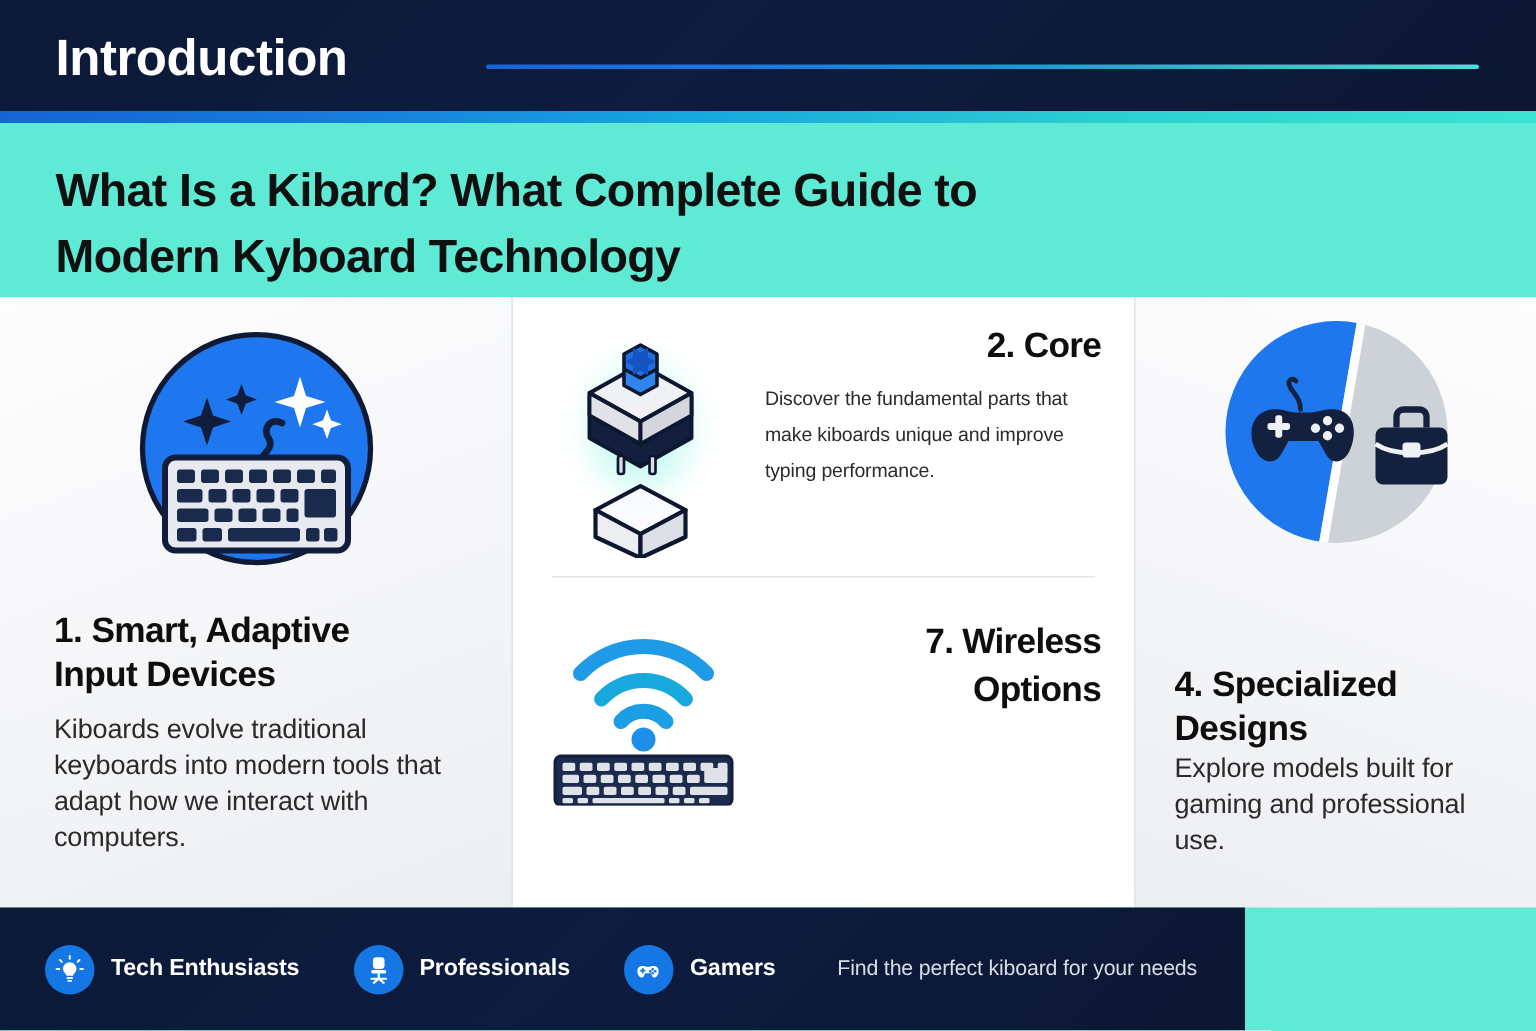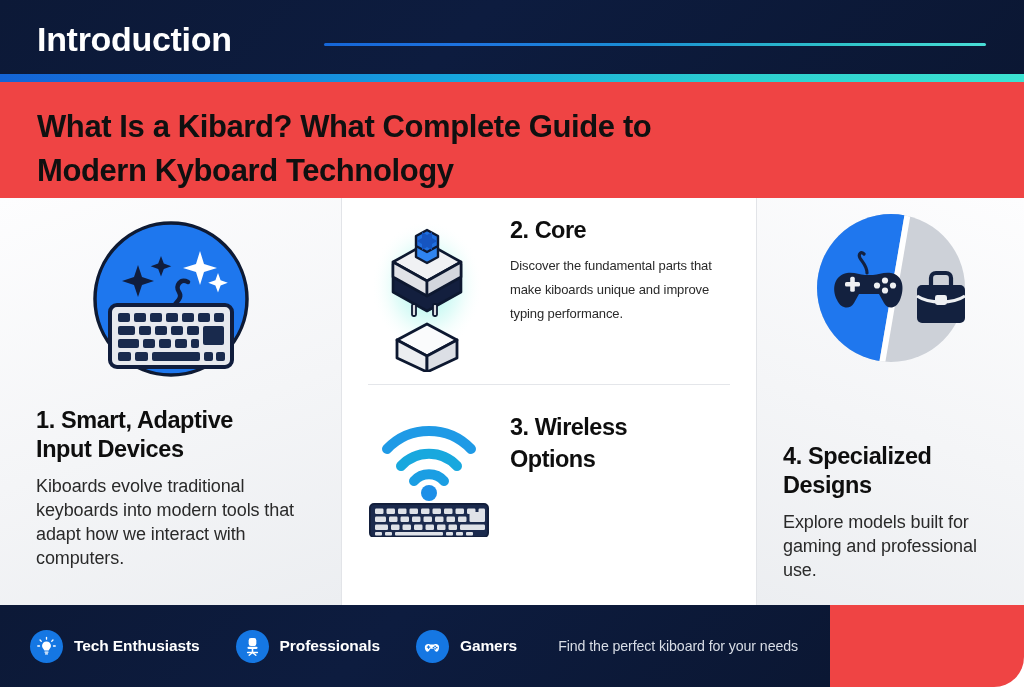--- a/index.html
+++ b/index.html
@@ -9,22 +9,21 @@
     height: 687px;
     overflow: hidden;
     font-family: "Liberation Sans", sans-serif;
     background: #ffffff;
   }
 
   .page {
     position: relative;
     width: 1024px;
     height: 687px;
-    background: #ef4444;
-    border-radius: 30px;
+    background: #5eead4;
   }
 
   
   .header {
     position: absolute;
     top: 0; left: 0;
     width: 1024px;
     height: 82px;
     background: linear-gradient(135deg, #0c1937 0%, #0d1c3f 45%, #0b1733 100%);
     overflow: hidden;
@@ -149,33 +148,34 @@
     flex-direction: column;
     align-items: center;
   }
   .mid-text { flex: 1 1 auto; padding-top: 2px; }
   .mid-head {
     font-size: 23.5px;
     line-height: 32px;
     font-weight: bold;
     color: #0e0e0e;
     letter-spacing: -0.5px;
+    text-align: right;
   }
   .mid-body {
     margin-top: 8px;
     font-size: 13px;
     line-height: 24px;
     color: #2a2a2a;
     letter-spacing: -0.1px;
   }
 
   
   .c4-circle { margin-top: 14px; }
   .c4-head { margin-top: 78px; }
-  .c4-body { margin-top: 10px; }
+  .c4-body { }
 
   
   .footer {
     position: absolute;
     left: 0;
     top: 605px;
     width: 830px;
     height: 82px;
     background: linear-gradient(135deg, #0c1937 0%, #0d1c3f 45%, #0b1733 100%);
     display: flex;
@@ -373,21 +373,21 @@
               <rect x="17" y="123" width="7" height="3.5" rx="1"></rect>
               <rect x="27" y="123" width="48" height="3.5" rx="1"></rect>
               <rect x="78" y="123" width="7" height="3.5" rx="1"></rect>
               <rect x="88" y="123" width="7" height="3.5" rx="1"></rect>
               <rect x="98" y="123" width="7" height="3.5" rx="1"></rect>
             </g>
           </svg>
         </div>
         <div class="mid-text">
           <div class="mid-head">
-            <div>3. Wireless</div>
+            <div>7. Wireless</div>
             <div>Options</div>
           </div>
         </div>
       </div>
     </div>
 
     <div class="col col-right">
       <div class="circle-wrap c4-circle">
         <svg width="172" height="152" viewBox="0 0 172 152">
           <defs>

